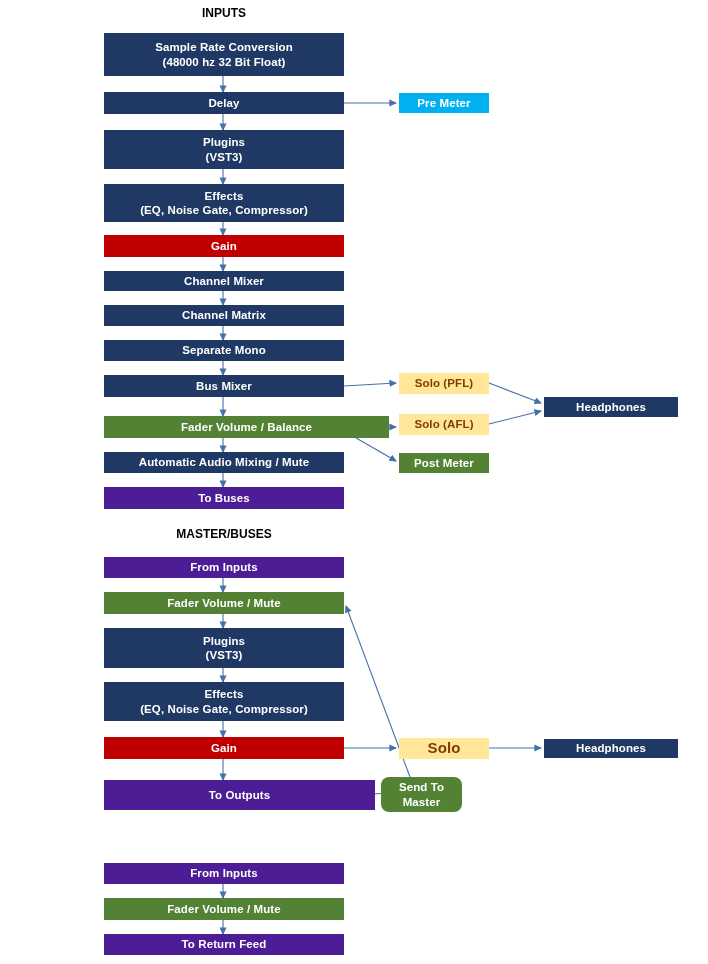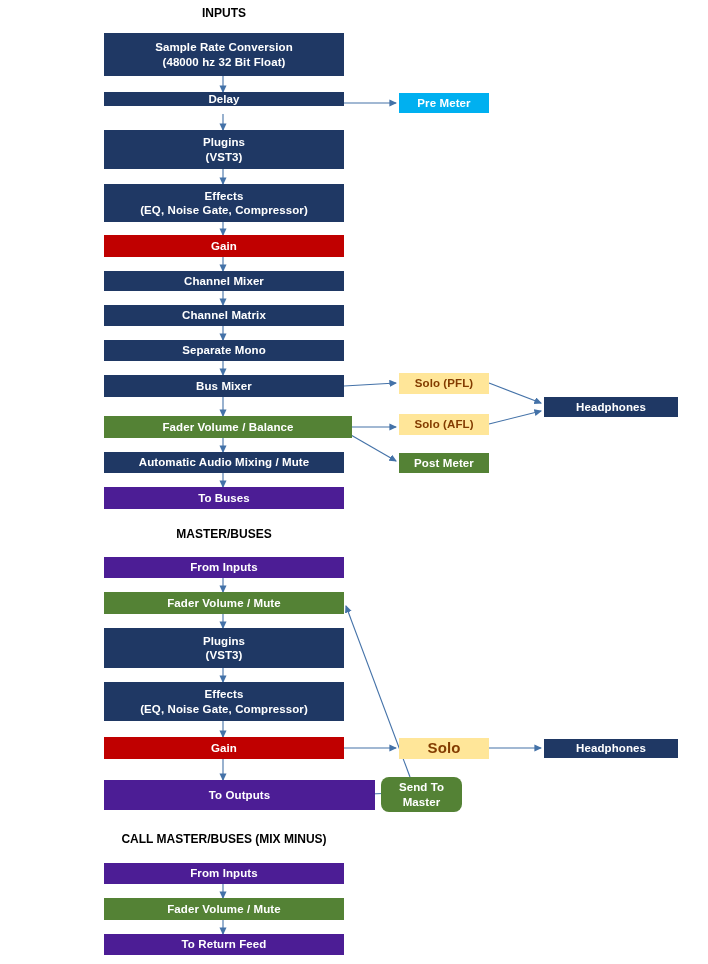--- a/index.html
+++ b/index.html
@@ -108,28 +108,27 @@
 
       <path d="M410,777 L346,606"></path>
 
       <path d="M223,884 L223,898"></path>
       <path d="M223,920 L223,934"></path>
     </g>
   </svg>
 
   <div class="section-title" style="left:104px; top:6px; width:240px;">INPUTS</div>
   <div class="section-title" style="left:104px; top:527px; width:240px;">MASTER/BUSES</div>
-  <div class="section-title" style="left:74px; top:832px; width:300px;">CALL MASTER/BUSES (MIX MINUS)</div>
 
   <div class="node navy" style="left:104px; top:33px; width:240px; height:43px;">
     <span>Sample Rate Conversion</span>
     <span class="l2">(48000 hz 32 Bit Float)</span>
   </div>
 
-  <div class="node navy" style="left:104px; top:92px; width:240px; height:14px;">
+  <div class="node navy" style="left:104px; top:92px; width:240px; height:22px;">
     <span>Delay</span>
   </div>
 
   <div class="node navy" style="left:104px; top:130px; width:240px; height:39px;">
     <span>Plugins</span>
     <span class="l2">(VST3)</span>
   </div>
 
   <div class="node navy" style="left:104px; top:184px; width:240px; height:38px;">
     <span>Effects</span>
@@ -149,21 +148,21 @@
   </div>
 
   <div class="node navy" style="left:104px; top:340px; width:240px; height:21px;">
     <span>Separate Mono</span>
   </div>
 
   <div class="node navy" style="left:104px; top:375px; width:240px; height:22px;">
     <span>Bus Mixer</span>
   </div>
 
-  <div class="node green" style="left:104px; top:416px; width:248px; height:22px;">
+  <div class="node green" style="left:104px; top:416px; width:285px; height:22px;">
     <span>Fader Volume / Balance</span>
   </div>
 
   <div class="node navy" style="left:104px; top:452px; width:240px; height:21px;">
     <span>Automatic Audio Mixing / Mute</span>
   </div>
 
   <div class="node purple" style="left:104px; top:487px; width:240px; height:22px;">
     <span>To Buses</span>
   </div>

